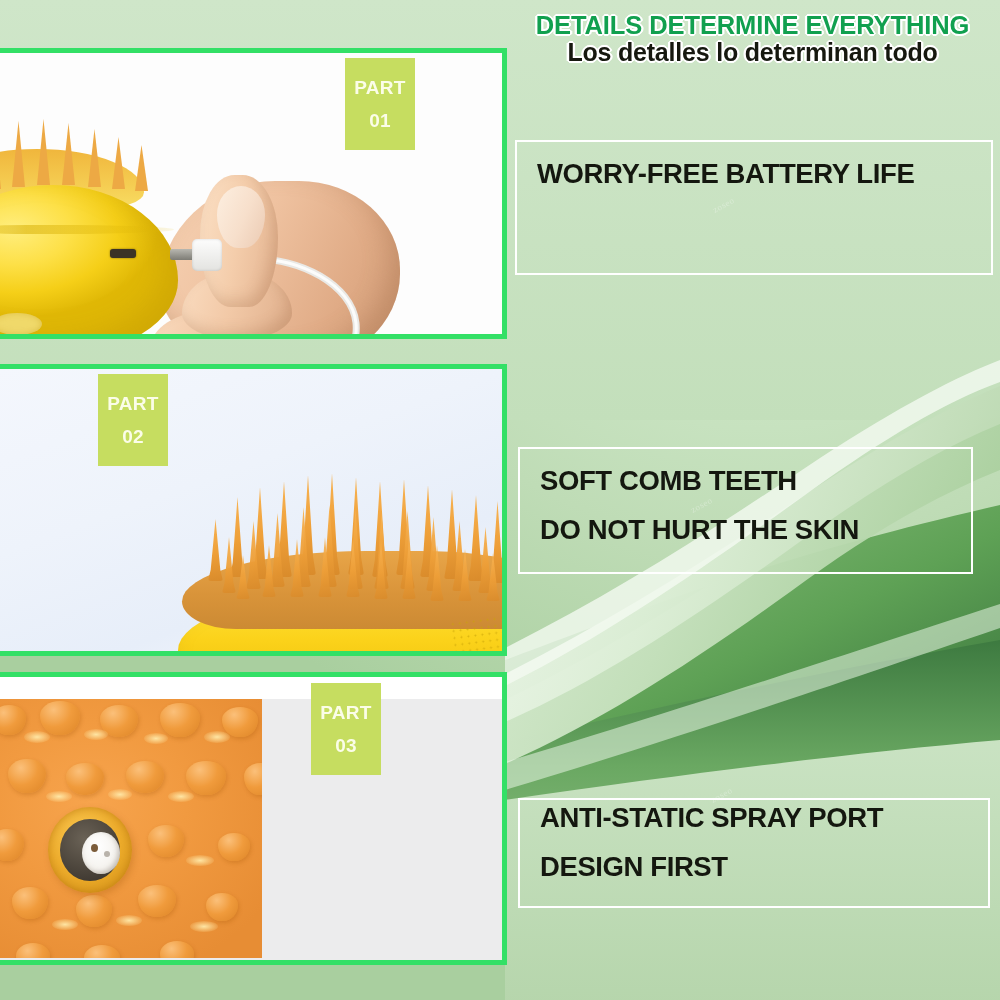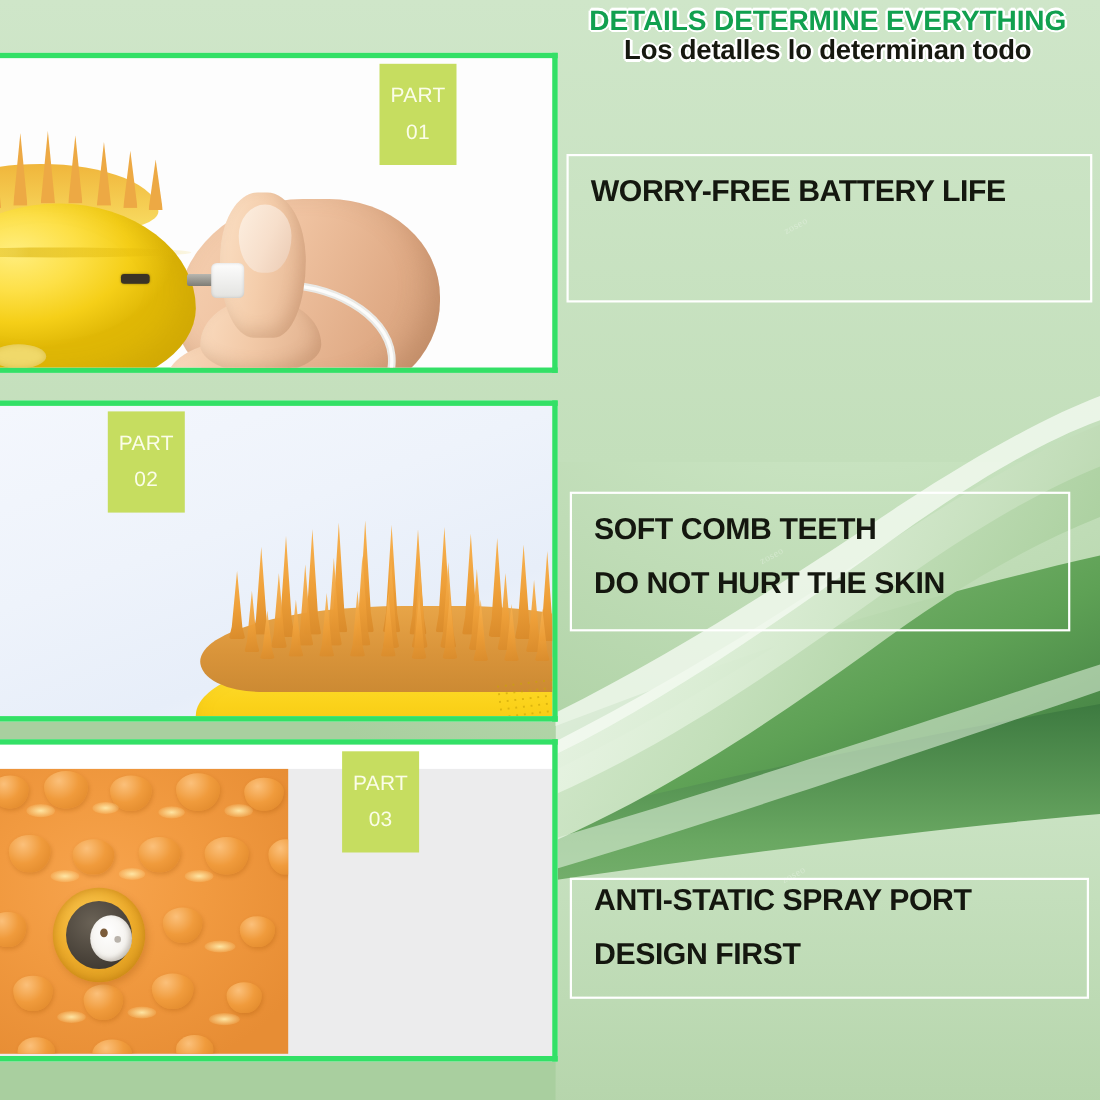--- a/index.html
+++ b/index.html
@@ -24,21 +24,21 @@
   .bg-wave-svg { position:absolute; inset:0; width:1000px; height:1000px; }
 
   
   .head-wrap {
     position:absolute; left:505px; top:0px; width:495px;
     text-align:center; z-index:7;
   }
   .headline {
     font-size:25.5px; font-weight:bold; letter-spacing:-0.1px;
     color:#11a04f; line-height:1.06; white-space:nowrap;
-    padding-top:6px;
+    padding-top:12px;
     text-shadow:
       1.6px 0 0 #fff, -1.6px 0 0 #fff, 0 1.6px 0 #fff, 0 -1.6px 0 #fff,
       1.2px 1.2px 0 #fff, -1.2px 1.2px 0 #fff, 1.2px -1.2px 0 #fff, -1.2px -1.2px 0 #fff,
       2.2px 0 0 #fff, -2.2px 0 0 #fff, 0 2.2px 0 #fff, 0 -2.2px 0 #fff;
   }
   .subheadline {
     font-size:25px; font-weight:bold; color:#16180f; line-height:1.1;
     white-space:nowrap; letter-spacing:-0.2px;
     text-shadow:
       1.6px 0 0 #fff, -1.6px 0 0 #fff, 0 1.6px 0 #fff, 0 -1.6px 0 #fff,
@@ -77,21 +77,21 @@
   
   .part-badge {
     position:absolute; z-index:9;
     background:#c6dd60;
     width:70px; height:92px;
     display:flex; flex-direction:column;
     align-items:center; justify-content:center;
     gap:14px;
   }
   .part-badge span {
-    color:#fbfde8; font-size:19px; font-weight:400;
+    color:#fbfde8; font-size:19px; font-weight:700;
     line-height:1; letter-spacing:0.3px;
   }
   #part-badge-1 { left:345px; top:58px; }
   #part-badge-2 { left:98px;  top:374px; }
   #part-badge-3 { left:311px; top:683px; }
 
   
   .p1-bg { position:absolute; inset:0; background:#fdfdfd; }
   .p1-hand {
     position:absolute; left:160px; top:128px; width:240px; height:185px;

